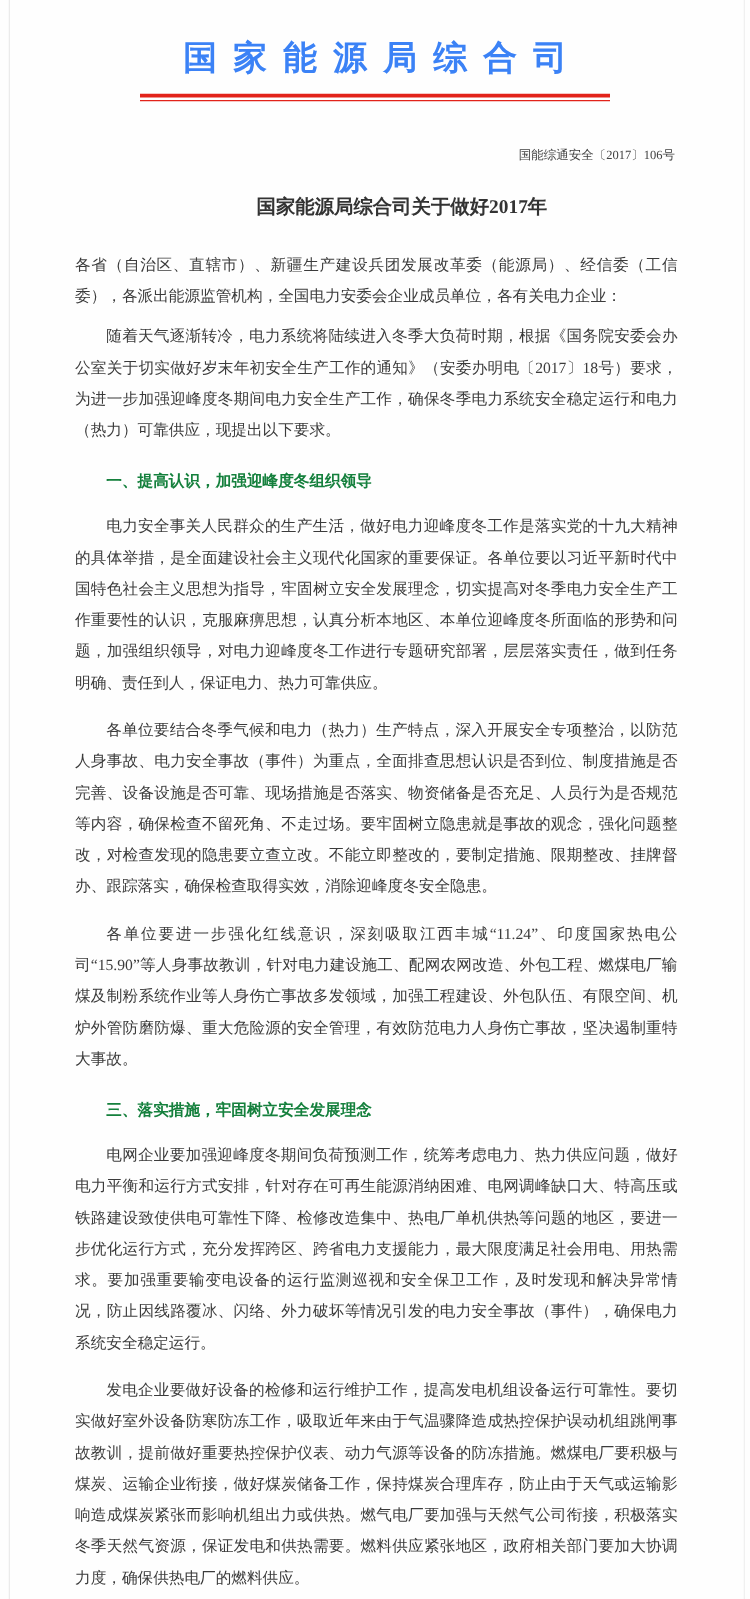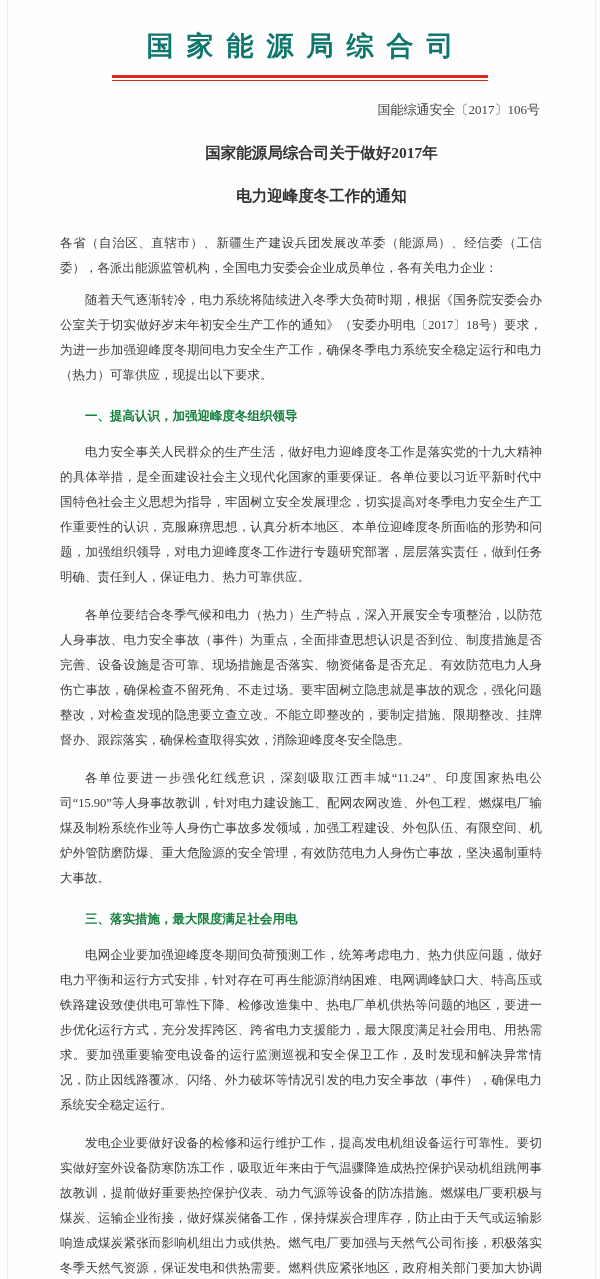--- a/index.html
+++ b/index.html
@@ -18,39 +18,39 @@
   .edge-line-left {
     position: absolute; left: 7px; top: 0; bottom: 0;
     width: 1px; background: #ebebeb;
   }
   .edge-line-right {
     position: absolute; right: 4px; top: 0; bottom: 0;
     width: 1px; background: #f0f0f0;
   }
   .letterhead { padding-top: 30px; text-align: center; }
   .letterhead-title {
-    color: #0f766e;
+    color: #3b82f6;
     font-size: 27px;
     font-weight: bold;
     letter-spacing: 13px;
     text-indent: 13px; 
     line-height: 32px;
   }
   .red-rule {
     width: 376px;
     margin: 13px auto 0 auto;
     border-top: 3px solid #e2231a;
     border-bottom: 1px solid #e2231a;
     height: 6px;
   }
   .doc-number {
     text-align: right;
     padding-right: 60px;
-    margin-top: 20px;
-    font-size: 13px;
+    margin-top: 36px;
+    font-size: 10px;
     color: #3f3f3f;
   }
   .doc-title {
     text-align: center;
     font-size: 15.5px;
     font-weight: bold;
     color: #333;
     margin-left: 43px;
   }
   .doc-title .t1 { margin-top: 24px; }
@@ -82,39 +82,38 @@
 
   <div class="letterhead">
     <div class="letterhead-title">国家能源局综合司</div>
     <div class="red-rule"></div>
   </div>
 
   <div class="doc-number">国能综通安全〔2017〕106号</div>
 
   <div class="doc-title">
     <div class="t1">国家能源局综合司关于做好2017年</div>
-    <div class="t2">电力迎峰度冬工作的通知</div>
   </div>
 
   <div class="body-text">
     <div class="addressee">各省（自治区、直辖市）、新疆生产建设兵团发展改革委（能源局）、经信委（工信委），各派出能源监管机构，全国电力安委会企业成员单位，各有关电力企业：</div>
 
     <div class="para">随着天气逐渐转冷，电力系统将陆续进入冬季大负荷时期，根据《国务院安委会办公室关于切实做好岁末年初安全生产工作的通知》（安委办明电〔2017〕18号）要求，为进一步加强迎峰度冬期间电力安全生产工作，确保冬季电力系统安全稳定运行和电力（热力）可靠供应，现提出以下要求。</div>
 
     <div class="section">
       <div class="sec-heading">一、提高认识，加强迎峰度冬组织领导</div>
       <div class="para">电力安全事关人民群众的生产生活，做好电力迎峰度冬工作是落实党的十九大精神的具体举措，是全面建设社会主义现代化国家的重要保证。各单位要以习近平新时代中国特色社会主义思想为指导，牢固树立安全发展理念，切实提高对冬季电力安全生产工作重要性的认识，克服麻痹思想，认真分析本地区、本单位迎峰度冬所面临的形势和问题，加强组织领导，对电力迎峰度冬工作进行专题研究部署，层层落实责任，做到任务明确、责任到人，保证电力、热力可靠供应。</div>
     </div>
 
     <div class="section">
-      <div class="para">各单位要结合冬季气候和电力（热力）生产特点，深入开展安全专项整治，以防范人身事故、电力安全事故（事件）为重点，全面排查思想认识是否到位、制度措施是否完善、设备设施是否可靠、现场措施是否落实、物资储备是否充足、有效防范电力人身伤亡事故，确保检查不留死角、不走过场。要牢固树立隐患就是事故的观念，强化问题整改，对检查发现的隐患要立查立改。不能立即整改的，要制定措施、限期整改、挂牌督办、跟踪落实，确保检查取得实效，消除迎峰度冬安全隐患。</div>
+      <div class="para">各单位要结合冬季气候和电力（热力）生产特点，深入开展安全专项整治，以防范人身事故、电力安全事故（事件）为重点，全面排查思想认识是否到位、制度措施是否完善、设备设施是否可靠、现场措施是否落实、物资储备是否充足、人员行为是否规范等内容，确保检查不留死角、不走过场。要牢固树立隐患就是事故的观念，强化问题整改，对检查发现的隐患要立查立改。不能立即整改的，要制定措施、限期整改、挂牌督办、跟踪落实，确保检查取得实效，消除迎峰度冬安全隐患。</div>
       <div class="para">各单位要进一步强化红线意识，深刻吸取江西丰城“11.24”、印度国家热电公司“15.90”等人身事故教训，针对电力建设施工、配网农网改造、外包工程、燃煤电厂输煤及制粉系统作业等人身伤亡事故多发领域，加强工程建设、外包队伍、有限空间、机炉外管防磨防爆、重大危险源的安全管理，有效防范电力人身伤亡事故，坚决遏制重特大事故。</div>
     </div>
 
     <div class="section">
-      <div class="sec-heading">三、落实措施，最大限度满足社会用电</div>
+      <div class="sec-heading">三、落实措施，牢固树立安全发展理念</div>
       <div class="para">电网企业要加强迎峰度冬期间负荷预测工作，统筹考虑电力、热力供应问题，做好电力平衡和运行方式安排，针对存在可再生能源消纳困难、电网调峰缺口大、特高压或铁路建设致使供电可靠性下降、检修改造集中、热电厂单机供热等问题的地区，要进一步优化运行方式，充分发挥跨区、跨省电力支援能力，最大限度满足社会用电、用热需求。要加强重要输变电设备的运行监测巡视和安全保卫工作，及时发现和解决异常情况，防止因线路覆冰、闪络、外力破坏等情况引发的电力安全事故（事件），确保电力系统安全稳定运行。</div>
       <div class="para">发电企业要做好设备的检修和运行维护工作，提高发电机组设备运行可靠性。要切实做好室外设备防寒防冻工作，吸取近年来由于气温骤降造成热控保护误动机组跳闸事故教训，提前做好重要热控保护仪表、动力气源等设备的防冻措施。燃煤电厂要积极与煤炭、运输企业衔接，做好煤炭储备工作，保持煤炭合理库存，防止由于天气或运输影响造成煤炭紧张而影响机组出力或供热。燃气电厂要加强与天然气公司衔接，积极落实冬季天然气资源，保证发电和供热需要。燃料供应紧张地区，政府相关部门要加大协调力度，确保供热电厂的燃料供应。</div>
     </div>
 
   </div>
 
 </div>
 
 </body></html>

